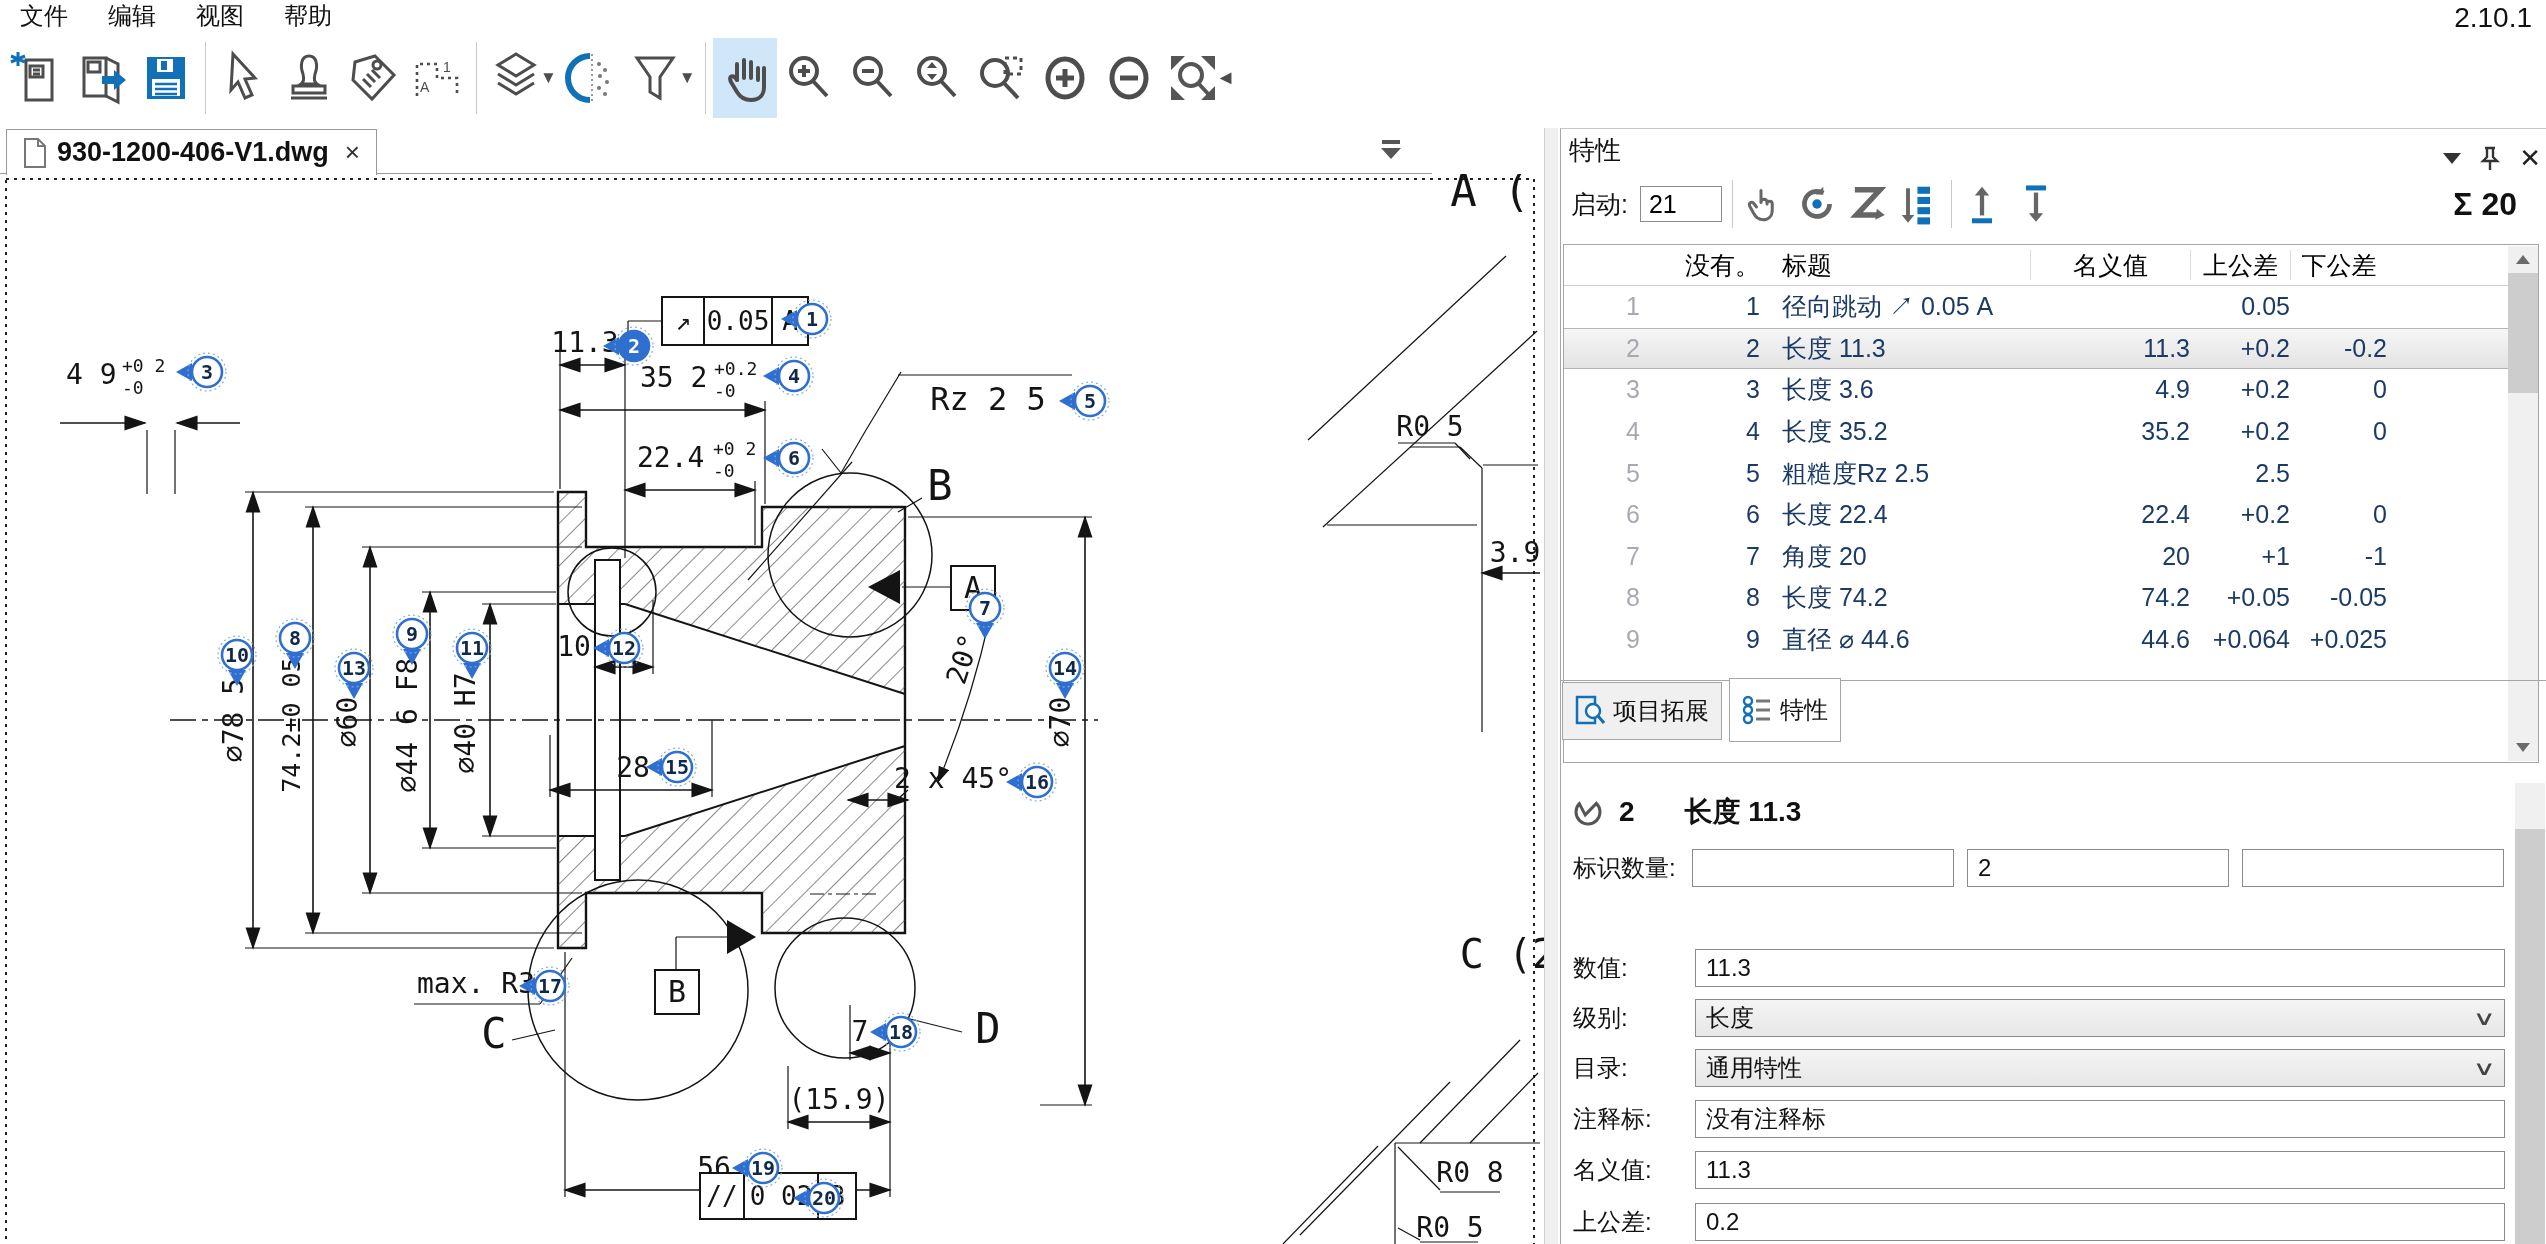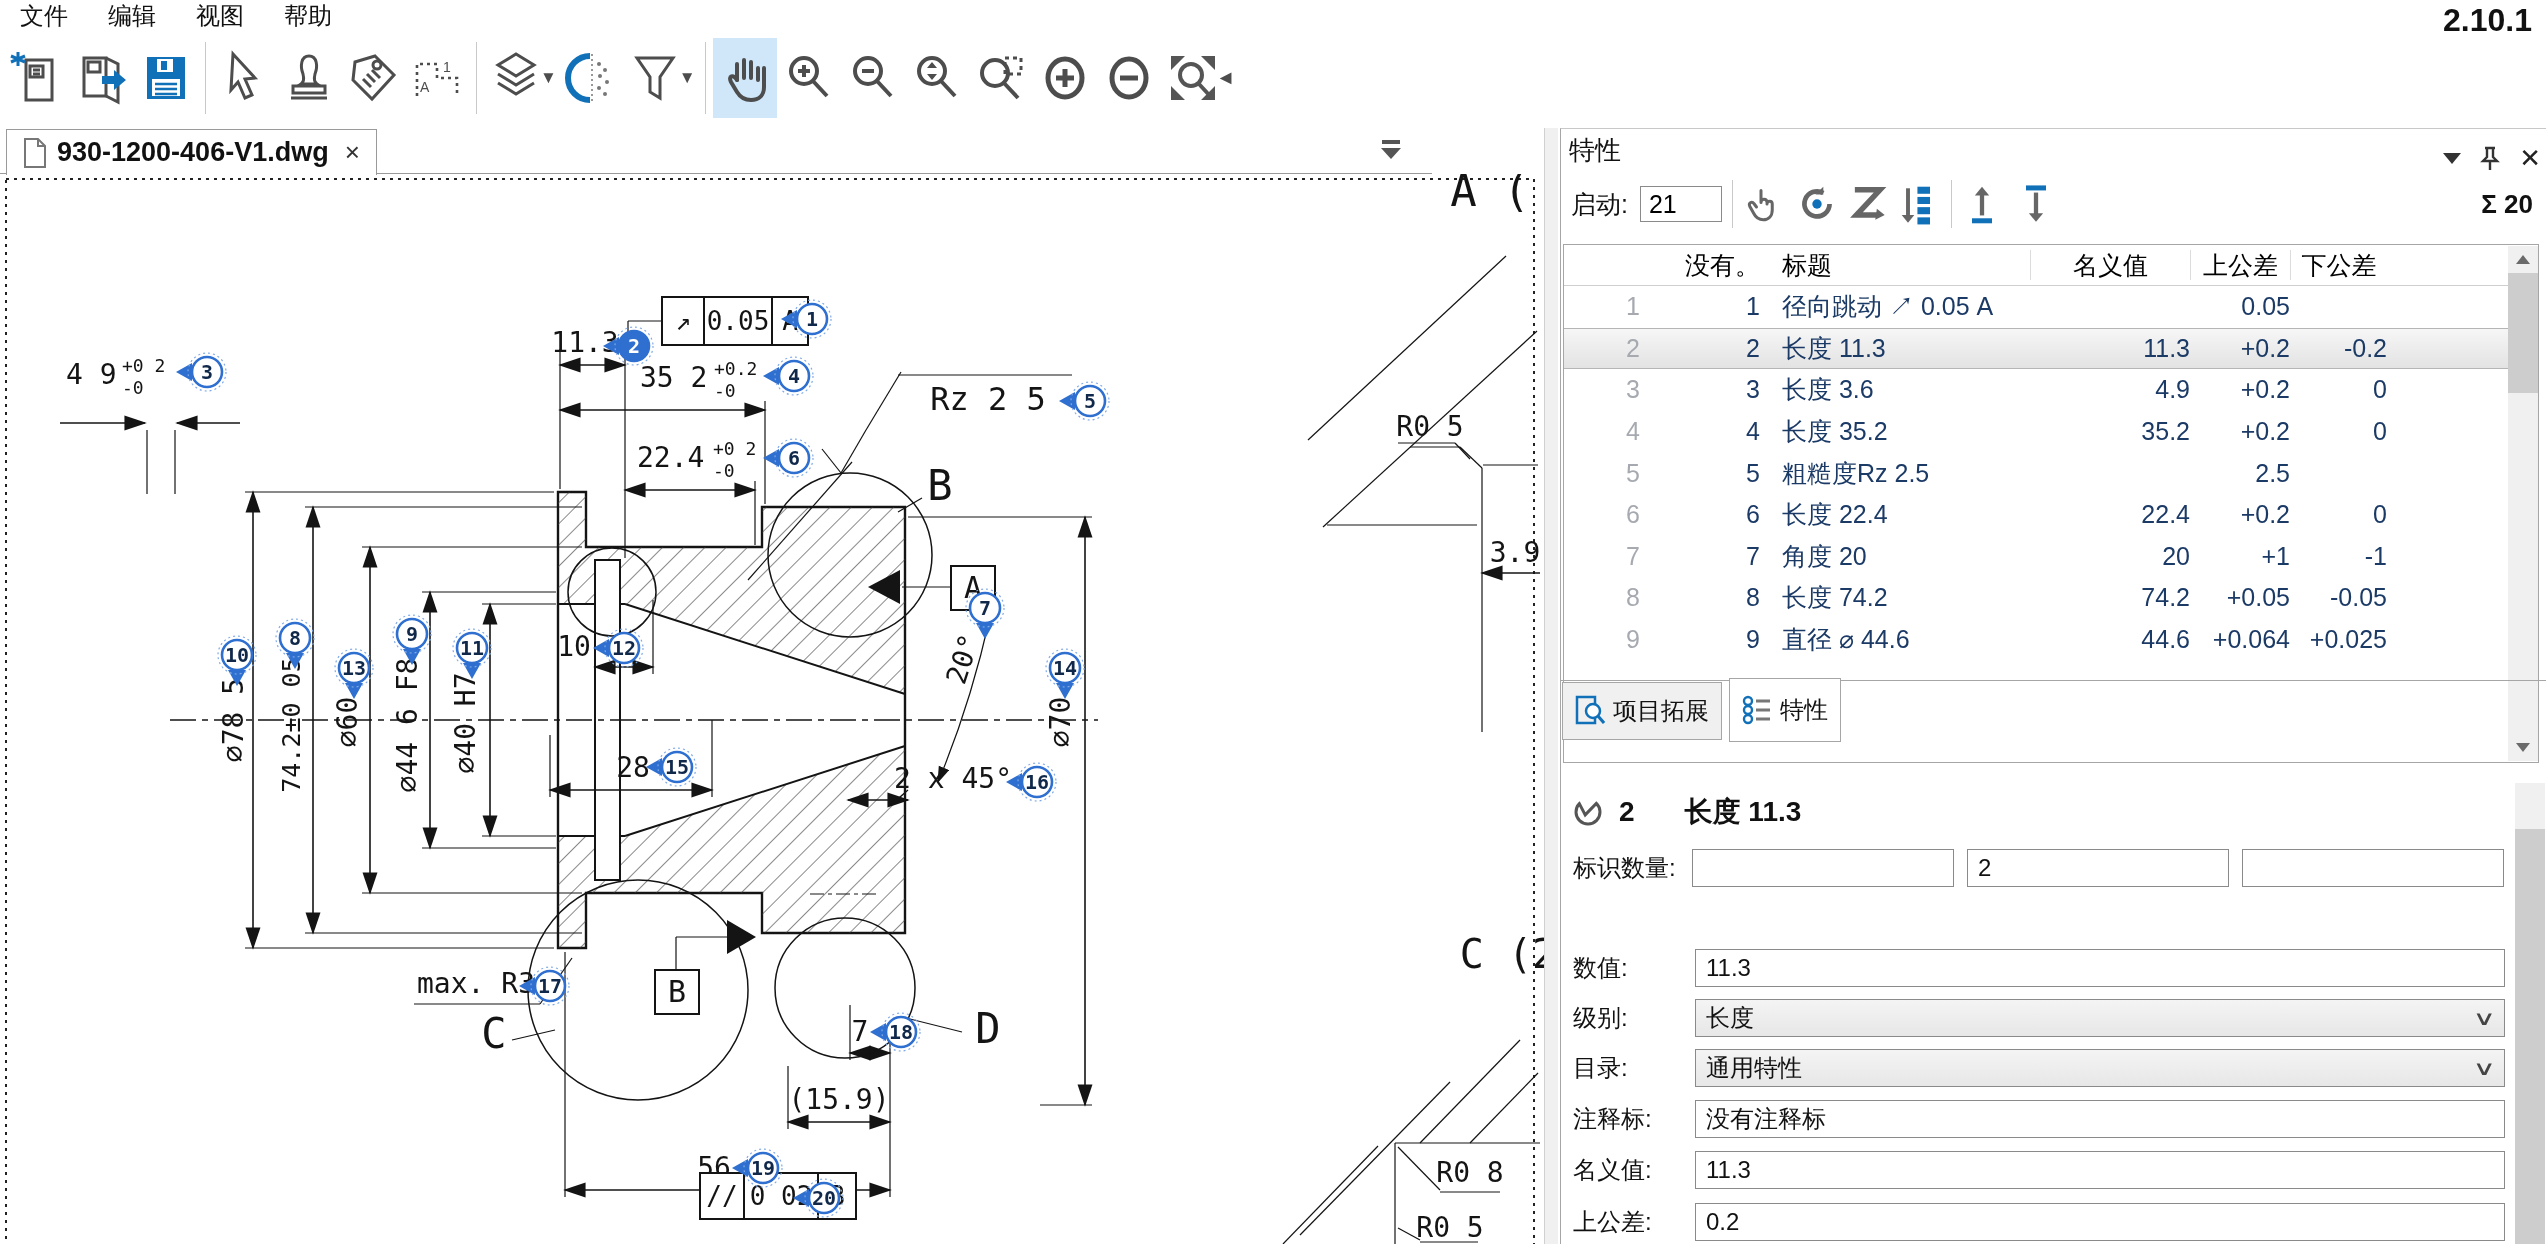--- a/index.html
+++ b/index.html
@@ -2,21 +2,21 @@
 <html><head>
 <meta charset="utf-8">
 <style>
   html,body{margin:0;padding:0}
   body{width:2546px;height:1244px;position:relative;overflow:hidden;background:#fff;
        font-family:"Liberation Sans",sans-serif;color:#111}
   
   .menu-bar{position:absolute;top:0;left:0;height:32px;display:flex;align-items:center;
             gap:40px;padding-left:20px;font-size:24px}
   .menu-item{cursor:default}
-  .version{position:absolute;top:2px;right:14px;font-size:32px;font-weight:bold}
+  .version{position:absolute;top:2px;right:14px;font-size:28px;font-weight:normal}
   .toolbar{position:absolute;top:34px;left:0;height:88px;display:flex;align-items:center;padding-left:6px}
   .tbtn{width:64px;height:80px;display:flex;align-items:center;justify-content:center;flex:0 0 auto}
   .tbtn.active{background:#cfe7f9}
   .tsep{width:1px;height:72px;background:#c9c9c9;margin:0 7px;flex:0 0 auto}
   .dd{font-size:17px;color:#4d4d4d;margin-left:-8px;margin-right:2px}
   
   .tabstrip{position:absolute;top:128px;left:0;width:1432px;height:46px}
   .tabstrip .strip-line{position:absolute;left:0;right:0;bottom:0;height:1px;background:#9a9a9a}
   .doc-tab{position:absolute;left:6px;top:1px;height:45px;background:#fff;border:1px solid #9a9a9a;
            border-bottom:none;display:flex;align-items:center;gap:10px;padding:0 16px;
@@ -28,21 +28,21 @@
   .splitter{position:absolute;top:128px;left:1544px;width:13px;bottom:0;background:#f0f0f0;border-left:1px solid #d0d0d0}
   
   .rightcol{position:absolute;top:128px;left:1560px;width:986px;bottom:0;background:#fff;border-left:1px solid #a6a6a6;border-top:1px solid #c8c8c8}
   .ptitle{position:absolute;left:0;width:100%;height:38px;font-size:26px;display:flex;align-items:center;padding-left:8px;box-sizing:border-box}
   .ptools{position:absolute;right:6px;display:flex;gap:18px;align-items:center}
   .caret-down{width:0;height:0;border-left:9px solid transparent;border-right:9px solid transparent;border-top:11px solid #333}
   .xclose{font-size:26px;color:#222}
   .start-row{position:absolute;left:0;top:44px;width:100%;height:62px;display:flex;align-items:center;font-size:25px}
   .start-input{width:82px;height:36px;border:1px solid #8a8a8a;font-size:25px;padding:0 8px;box-sizing:border-box;margin-left:12px;font-family:"Liberation Sans",sans-serif}
   .vline{width:1px;height:48px;background:#c9c9c9;margin:0 10px}
-  .sigma{position:absolute;right:14px;font-weight:bold;font-size:26px}
+  .sigma{position:absolute;right:30px;font-weight:bold;font-size:32px}
   
   .char-table{position:absolute;left:2px;top:115px;width:976px;height:519px;border:1px solid #a6a6a6;box-sizing:border-box;overflow:hidden}
   .trow{display:grid;grid-template-columns:86px 110px 20px 250px 160px 100px 97px auto;height:41.6px;align-items:center;font-size:25px;color:#17356066;color:#1b3a66}
   .trow div{white-space:nowrap}
   .thead{height:40px;border-bottom:1px solid #cfcfcf;color:#000}
   .thead .hsep{border-left:1px solid #dcdcdc;height:30px;display:flex;align-items:center}
   .c-idx{color:#a6aab0;text-align:right;padding-right:10px}
   .c-no{text-align:right}
   .c-title{text-align:left;padding-left:2px}
   .c-r{text-align:right}

